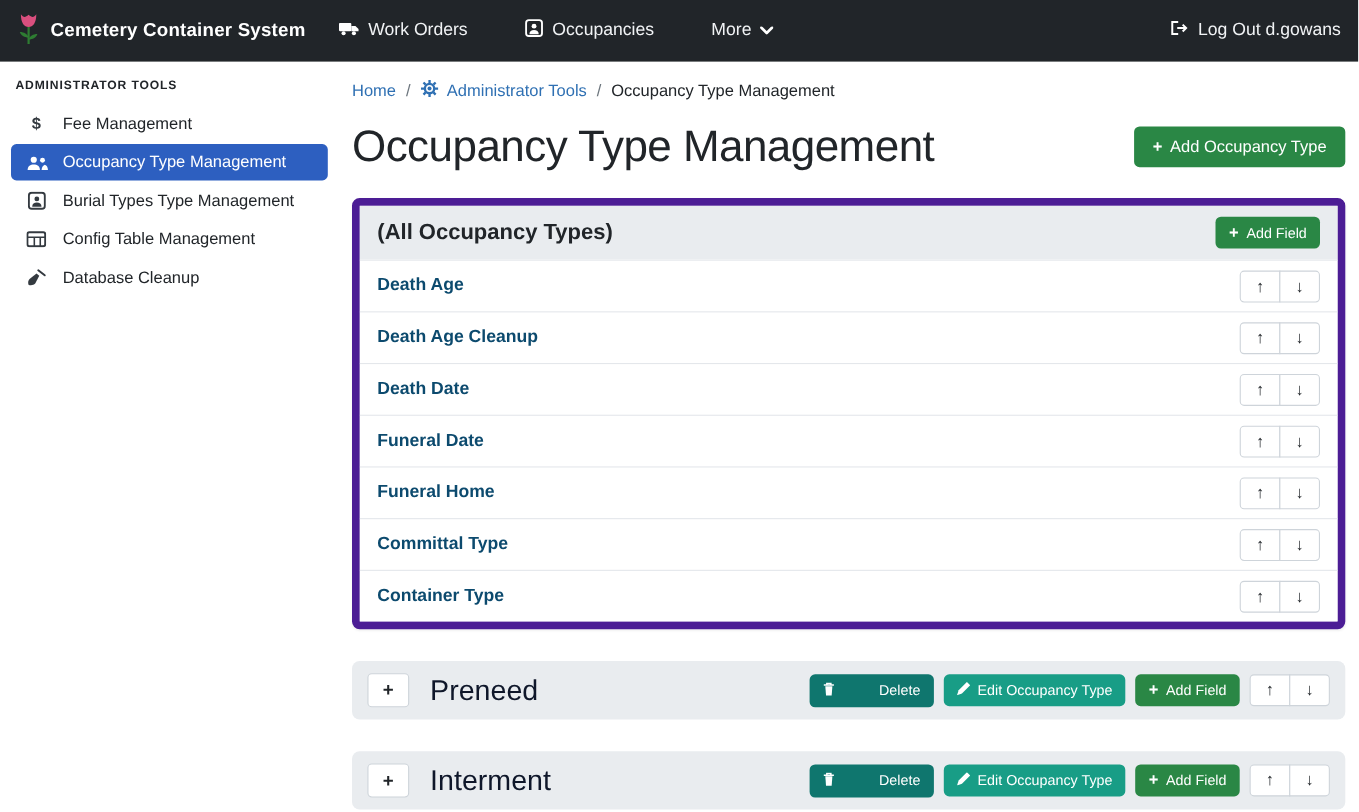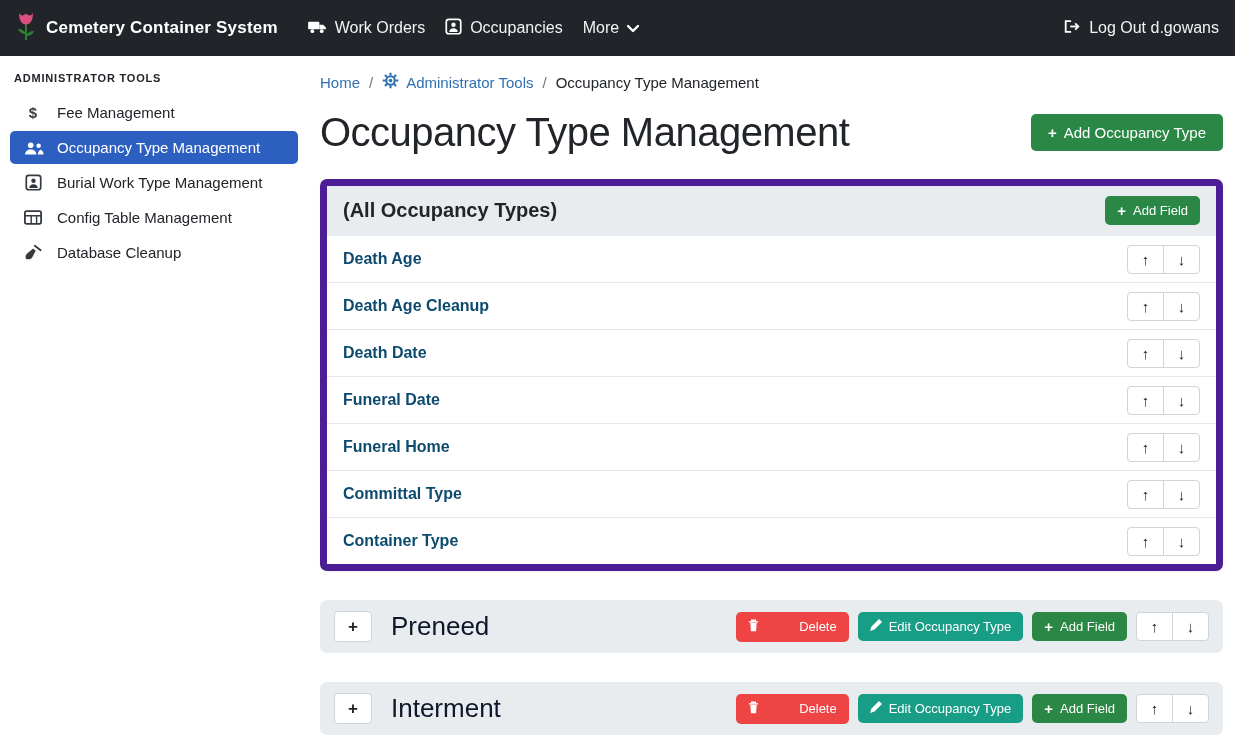--- a/index.html
+++ b/index.html
@@ -3,21 +3,21 @@
 <meta charset="utf-8">
 <style>
   * { margin:0; padding:0; box-sizing:border-box; }
   body { font-family:"Liberation Sans","DejaVu Sans",sans-serif; background:#fff; }
   .app { width:1235px; height:738px; overflow:hidden; background:#fff; }
 
   
   .navbar { height:56px; background:#212529; display:flex; align-items:center; padding:0 16px; color:#fff; }
   .brand { display:flex; align-items:center; gap:10px; cursor:pointer; }
   .brand-text { font-size:17px; font-weight:700; color:#fff; letter-spacing:.2px; }
-  .nav-links { display:flex; align-items:center; gap:20px; margin-left:30px; }
+  .nav-links { display:flex; align-items:center; gap:52px; margin-left:30px; }
   .nav-link { display:flex; align-items:center; gap:8px; font-size:16px; color:#f1f3f5; cursor:pointer; }
   .nav-right { margin-left:auto; }
 
   
   .layout { display:flex; height:634px; }
   .sidebar { width:308px; padding-top:6px; flex:none; }
   .sidebar-heading { font-size:11px; font-weight:700; letter-spacing:.8px; color:#212529; padding:10px 14px 10px; text-transform:uppercase; }
   .side-item { display:flex; align-items:center; gap:13px; margin:2px 10px; padding:8px 12px; border-radius:5px; font-size:15px; color:#212529; cursor:pointer; }
   .side-item .sicon { width:22px; display:flex; justify-content:center; align-items:center; font-weight:700; color:#343a40; }
   .side-item.active { background:#2d5fc0; color:#fff; }
@@ -33,21 +33,21 @@
 
   
   .title-row { display:flex; justify-content:space-between; align-items:center; margin-bottom:24px; }
   .page-title { font-size:40px; font-weight:500; color:#212529; letter-spacing:-.5px; }
 
   
   .btn { display:inline-flex; align-items:center; gap:7px; border:none; border-radius:5px; color:#fff; cursor:pointer; font-family:inherit; white-space:nowrap; }
   .btn-lg { font-size:15px; padding:10px 17px; }
   .btn-sm { font-size:13px; padding:7px 12px; }
   .btn-success { background:#2a8745; }
-  .btn-danger  { background:#ef4444;gap:40px; }
+  .btn-danger  { background:#0f766e;gap:40px; }
   .btn-teal    { background:#189d86; }
   .plus-glyph { font-weight:700; font-size:15px; line-height:1; }
 
   .btn-group { display:inline-flex; }
   .arrow-btn { width:37px; height:29px; background:#fff; border:1px solid #ced4da; display:flex; align-items:center; justify-content:center; font-size:15px; font-weight:700; color:#212529; cursor:pointer; }
   .btn-group .arrow-btn:first-child { border-radius:4px 0 0 4px; }
   .btn-group .arrow-btn:last-child  { border-radius:0 4px 4px 0; margin-left:-1px; }
 
   
   .card { border:7px solid #4c1d95; border-radius:7px; overflow:hidden; box-shadow:0 1px 2px rgba(0,0,0,.06); }
@@ -147,21 +147,21 @@
       </div>
 
       <div class="side-item">
         <span class="sicon">
           <svg width="17" height="17" viewBox="0 0 20 20">
             <rect x="1.5" y="1.5" width="17" height="17" rx="3" fill="none" stroke="#343a40" stroke-width="2"></rect>
             <circle cx="10" cy="8" r="2.6" fill="#343a40"></circle>
             <path d="M5 16.5c0-3 2.2-4.5 5-4.5s5 1.5 5 4.5z" fill="#343a40"></path>
           </svg>
         </span>
-        <span>Burial Work Type Management</span>
+        <span>Burial Types Type Management</span>
       </div>
 
       <div class="side-item">
         <span class="sicon">
           <svg width="18" height="15" viewBox="0 0 20 16">
             <rect x="1" y="1" width="18" height="14" rx="2" fill="none" stroke="#343a40" stroke-width="2"></rect>
             <path d="M1 6h18M8 6v9M14 6v9" stroke="#343a40" stroke-width="1.6" fill="none"></path>
           </svg>
         </span>
         <span>Config Table Management</span>

